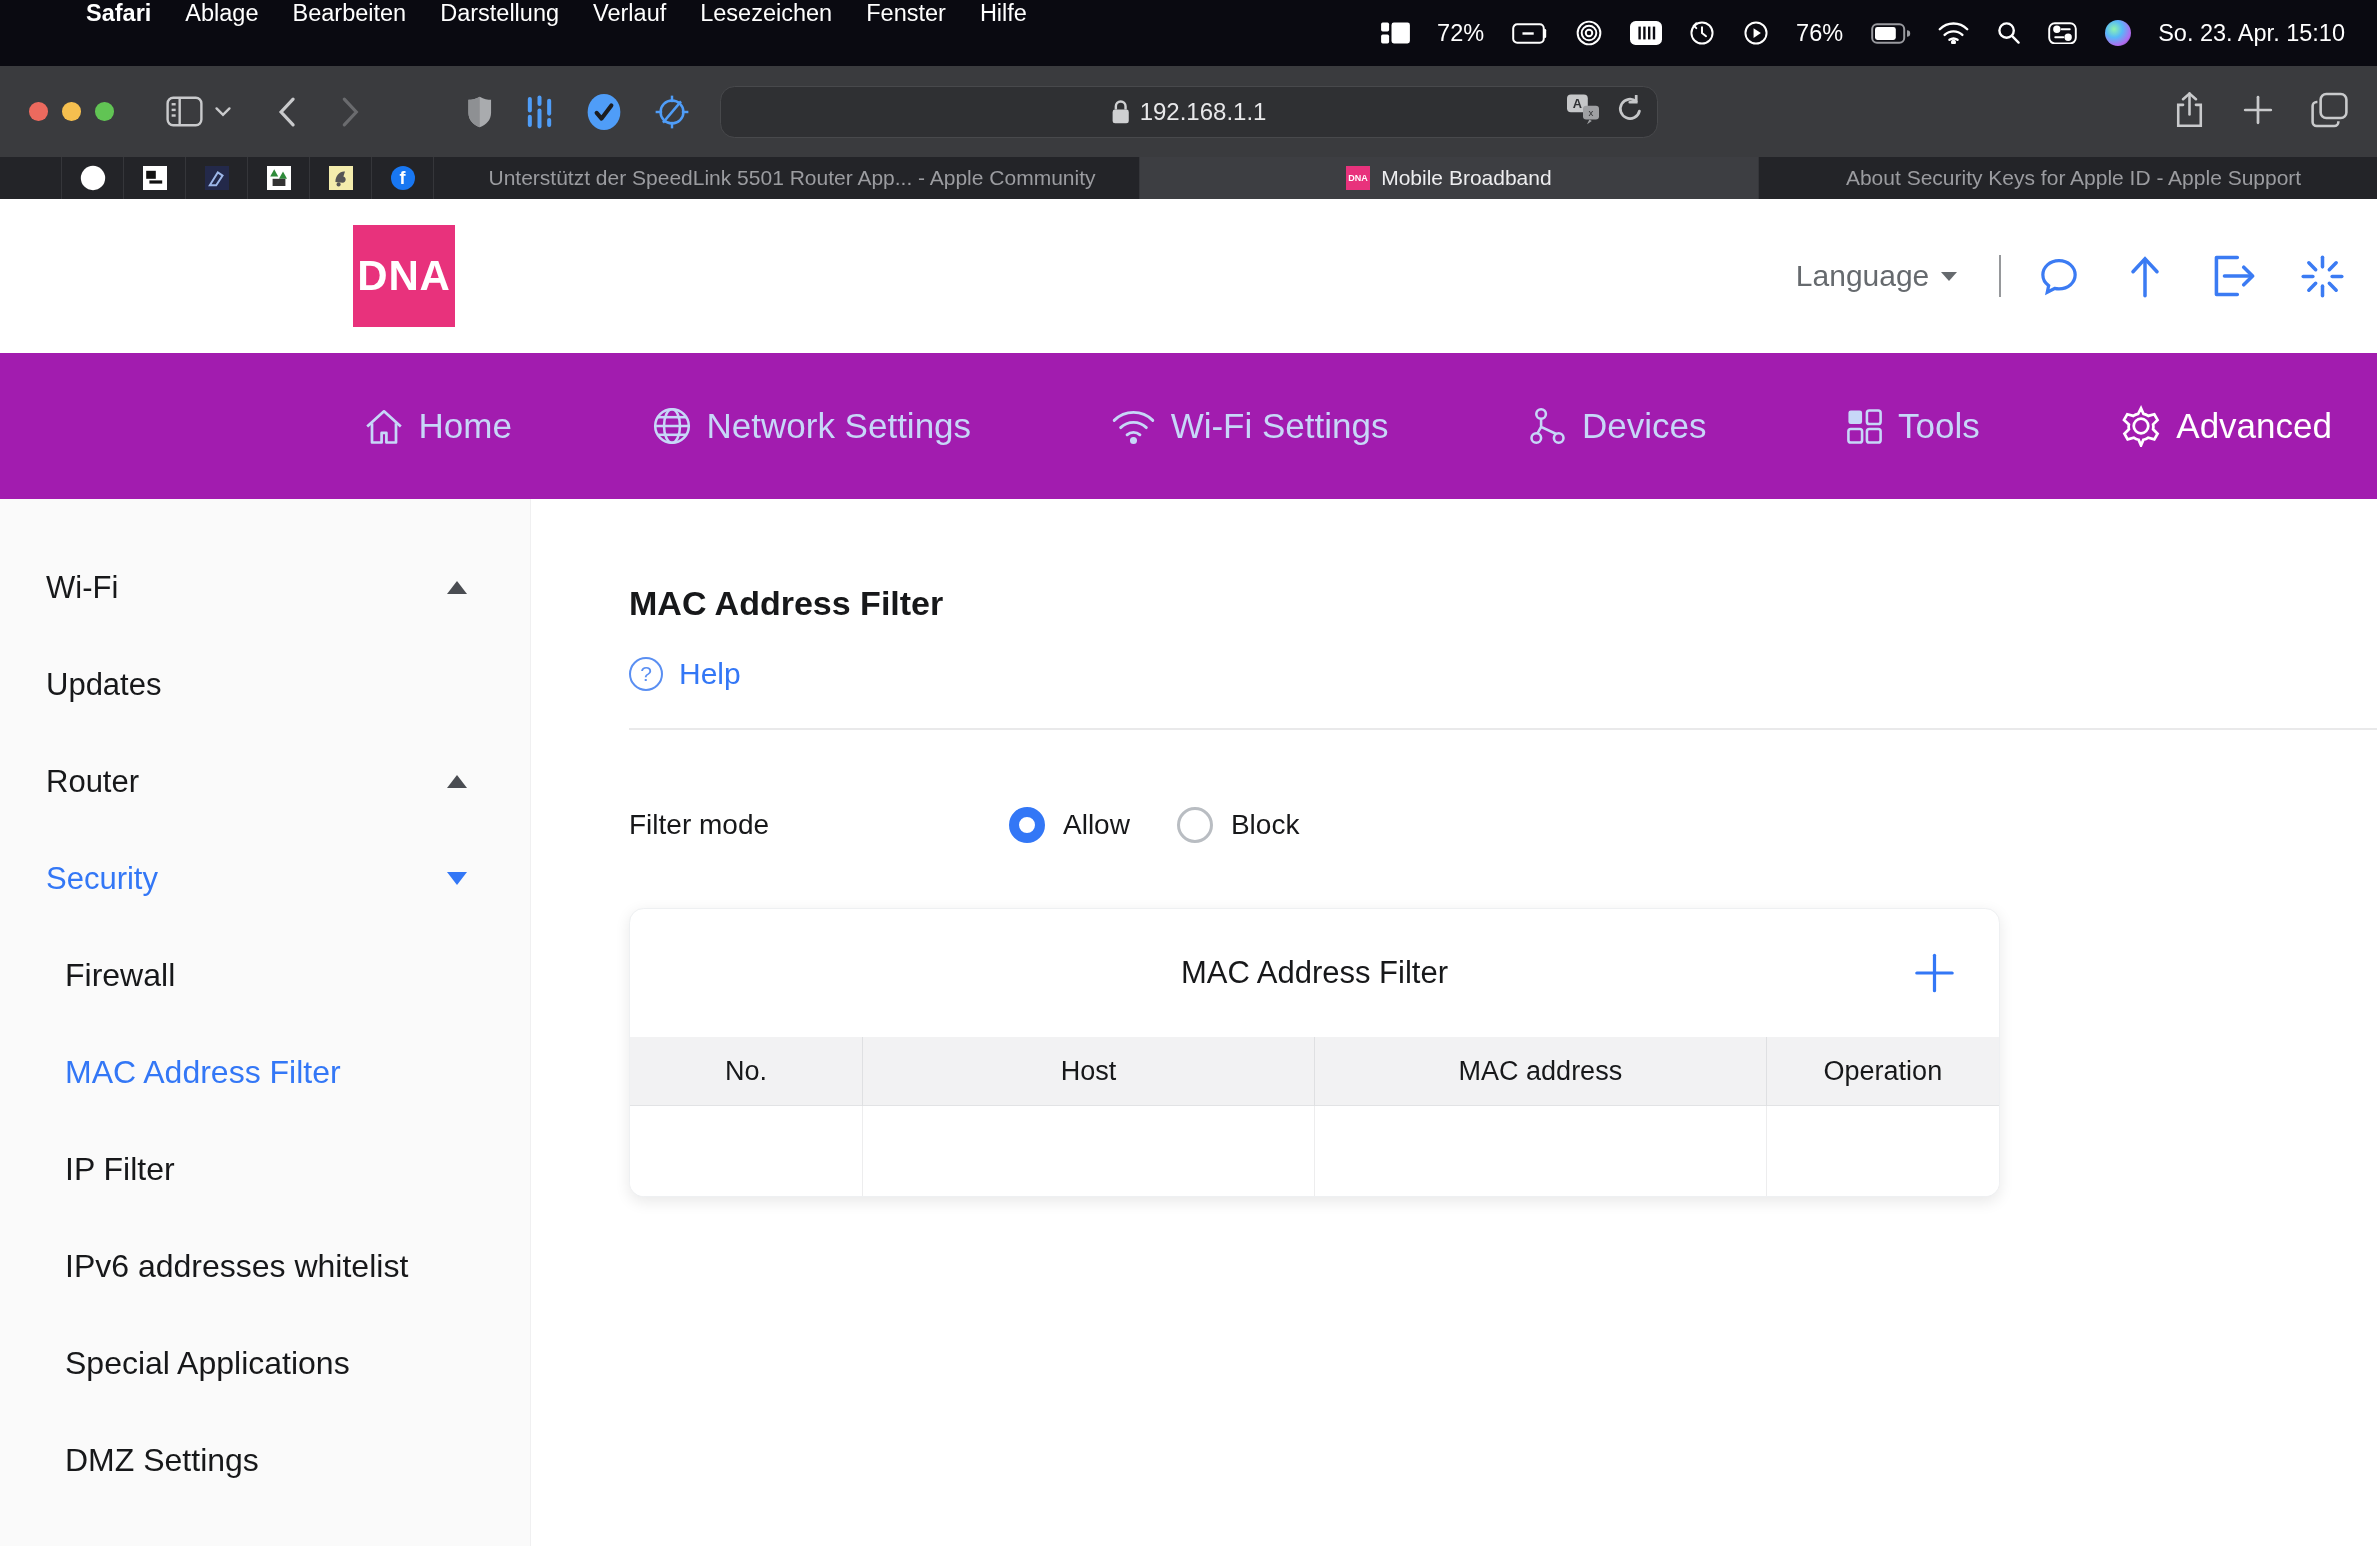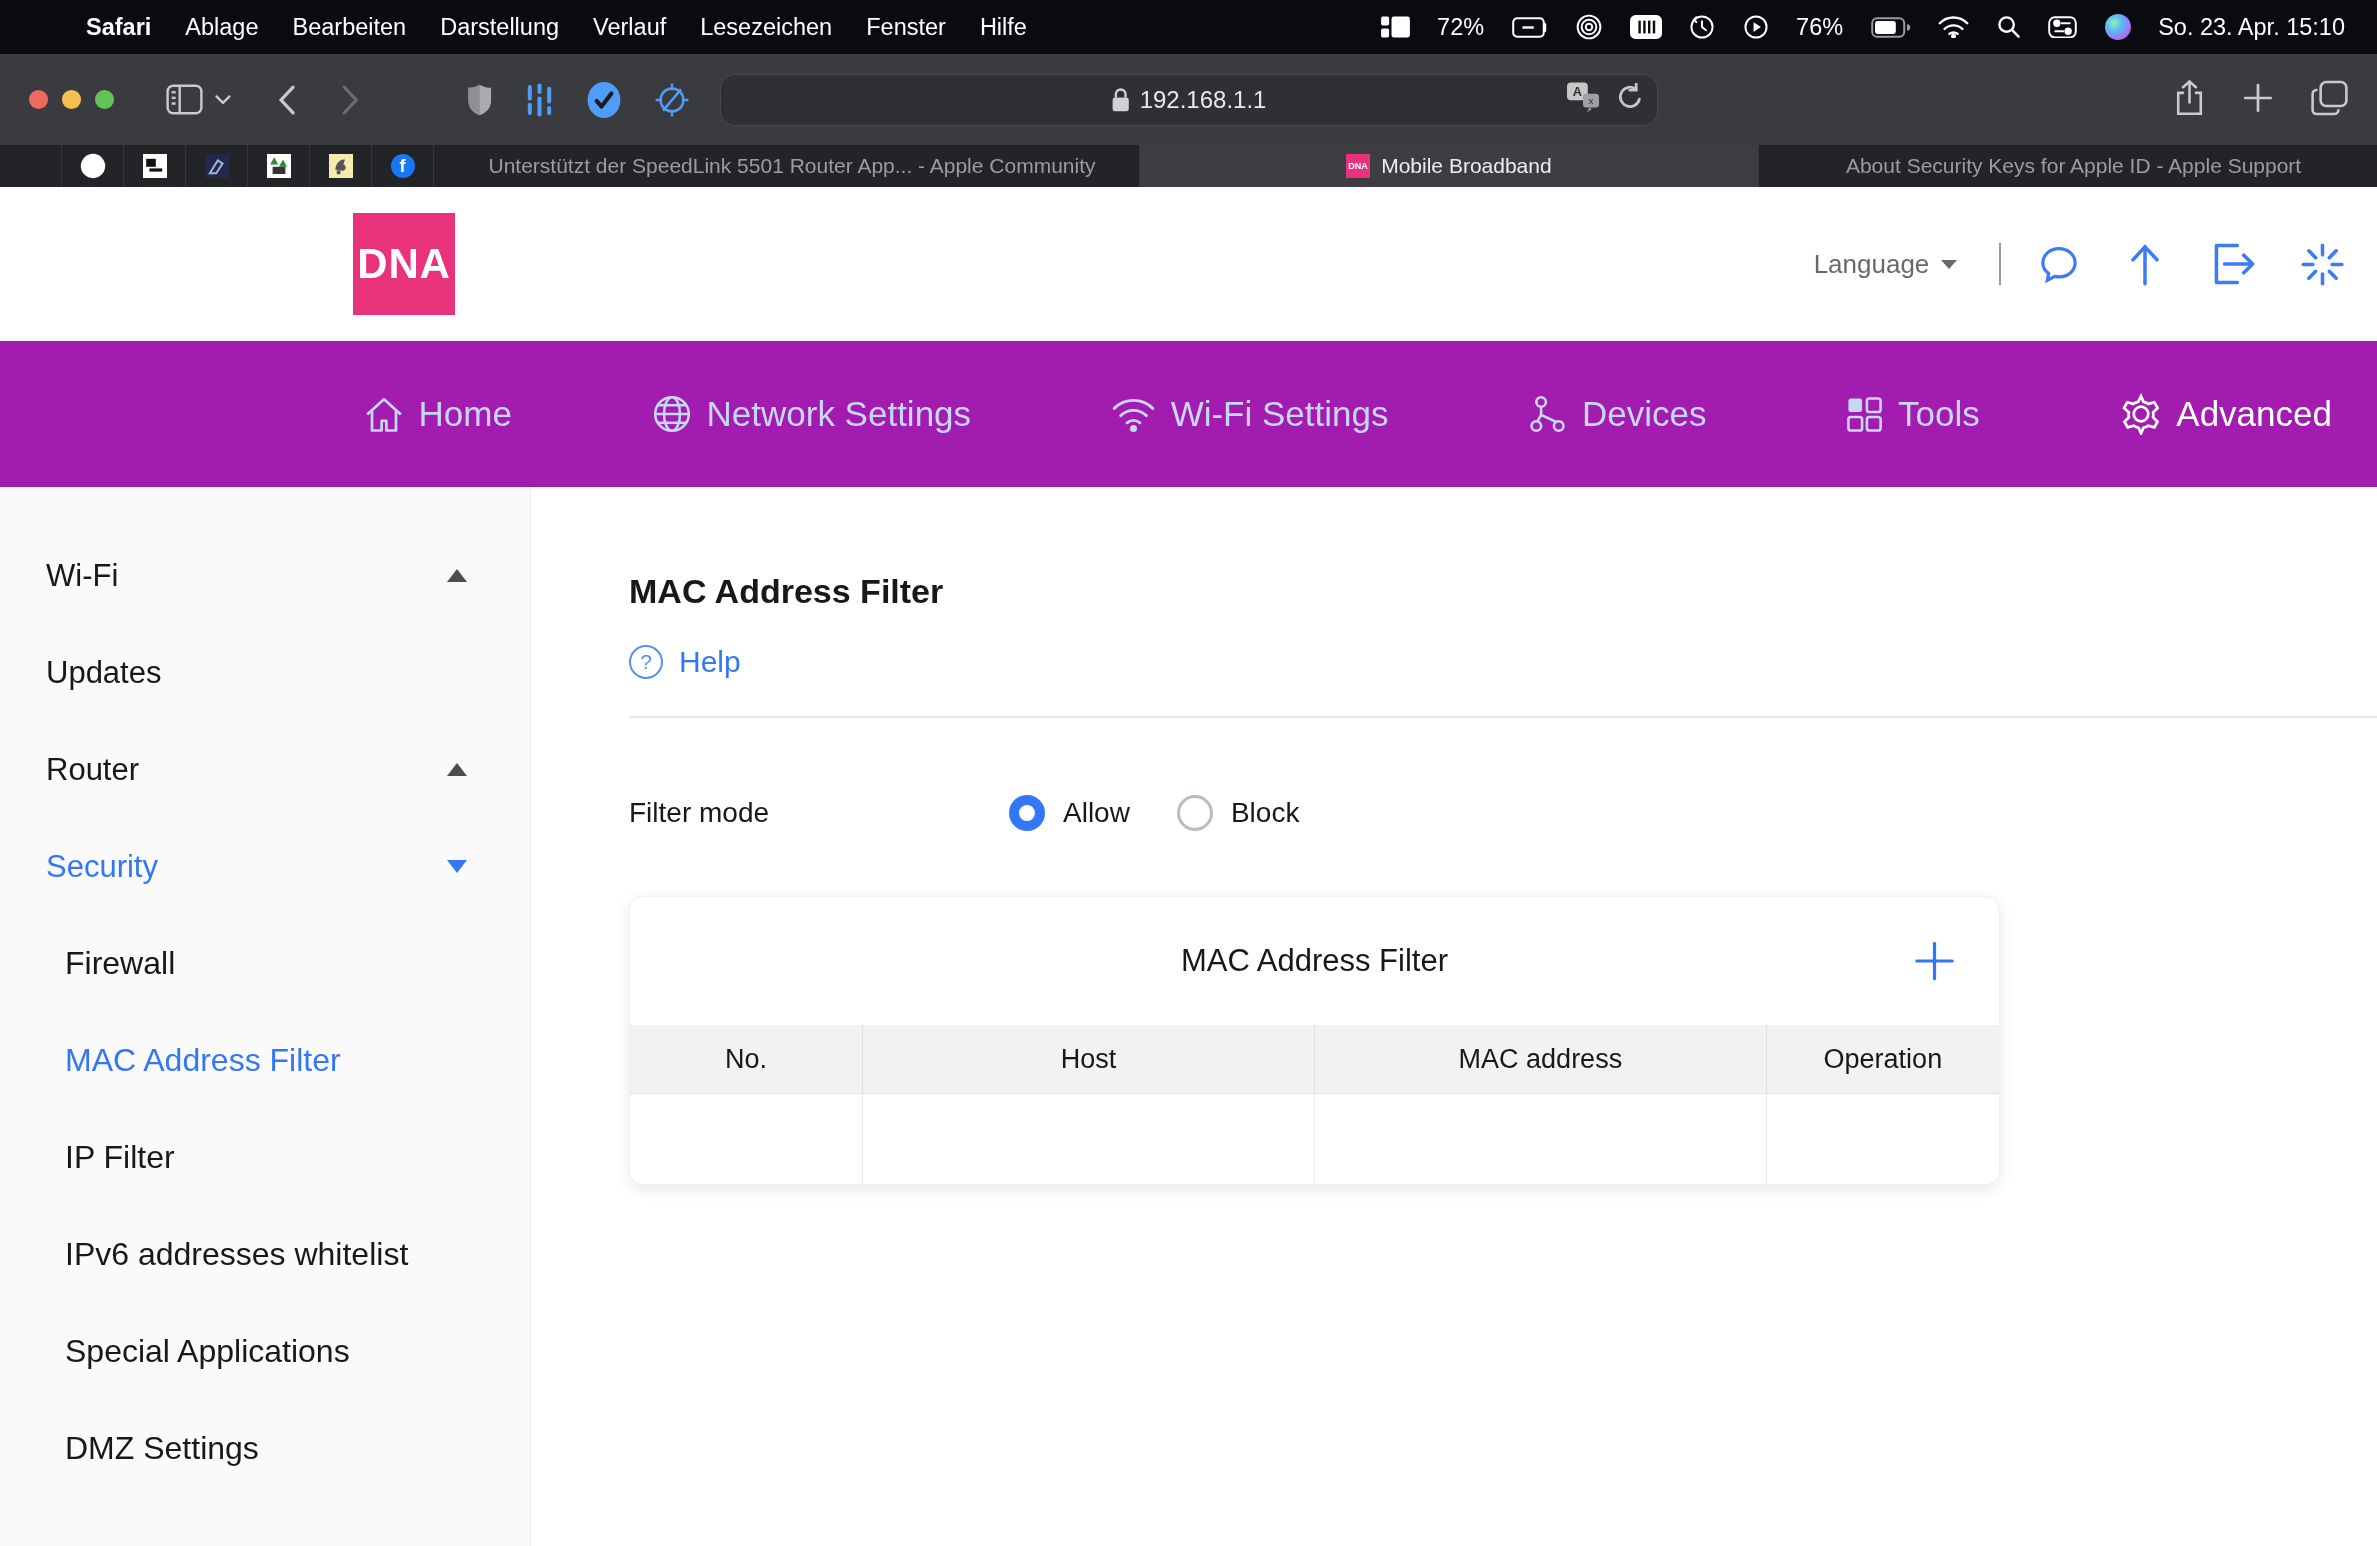--- a/index.html
+++ b/index.html
@@ -1,21 +1,21 @@
 <!DOCTYPE html>
 <html style="font-size:13px"><head>
 <meta charset="utf-8">
 <style>
   * { margin:0; padding:0; box-sizing:border-box; }
   html,body { width:2377px; height:1546px; overflow:hidden; }
   body { font-family:"Liberation Sans","DejaVu Sans",sans-serif; background:#fff; }
   .screen { width:2377px; height:1546px; display:flex; flex-direction:column; }
 
   
-  .menubar { height:54px; background:#0a0a11; color:#fff; display:flex; align-items:center;
+  .menubar { height:66px; background:#0a0a11; color:#fff; display:flex; 
              padding:0 32px 0 38px; font-size:23.5px; flex:none; }
   .menubar .apple { font-size:27.5px; margin-right:31px; }
   .menubar .mitem { padding:0 17px; white-space:nowrap; }
   .menubar .mitem.bold { font-weight:700; }
   .menu-right { margin-left:auto; display:flex; align-items:center; gap:27.5px; }
   .menu-right svg { display:block; }
   .statustext { font-size:23.5px; }
   .siri { width:26px; height:26px; border-radius:50%;
           background:radial-gradient(circle at 35% 35%, #8ef3b0 0%, #57b9f8 35%, #b16cf0 70%, #3b2f66 100%); }
 
@@ -47,21 +47,21 @@
   .fb-fav { width:24px; height:24px; border-radius:50%; background:#1877f2; color:#fff; font-weight:700;
             font-size:18px; display:flex; align-items:center; justify-content:center; }
   .apple-glyph { color:#9b9ca0; font-size:24px; }
 
   
   .page { flex:1; background:#fff; display:flex; flex-direction:column; overflow:hidden; }
   .site-header { height:154px; display:flex; align-items:center; padding:0 32px 0 353px; flex:none; }
   .logo { width:102px; height:102px; background:#e8327c; color:#fff; display:flex; align-items:center;
           justify-content:center; font-size:42px; font-weight:700; letter-spacing:0.8px; }
   .hdr-right { margin-left:auto; display:flex; align-items:center; }
-  .lang { color:#666a6e; font-size:26px; display:flex; align-items:center; gap:11.3px; }
+  .lang { color:#666a6e; font-size:30px; display:flex; align-items:center; gap:11.3px; }
   .caret-down { width:0; height:0; border-left:8px solid transparent; border-right:8px solid transparent;
                 border-top:9.7px solid #666a6e; }
   .hdr-divider { width:2.4px; height:42px; background:#96989b; margin:0 37px 0 42px; }
   .hdr-ic { color:#3b7bf3; margin-left:45px; display:flex; }
 
   .mainnav { height:146px; background:#a21caf; display:flex; align-items:center;
              padding:0 45px 0 364px; justify-content:space-between; flex:none; }
   .navitem { display:flex; align-items:center; gap:14.6px; color:#c7d7f8; font-size:35px; }
   .navitem svg { display:block; }
   .navitem.active { color:#ffffff; font-weight:500; }

